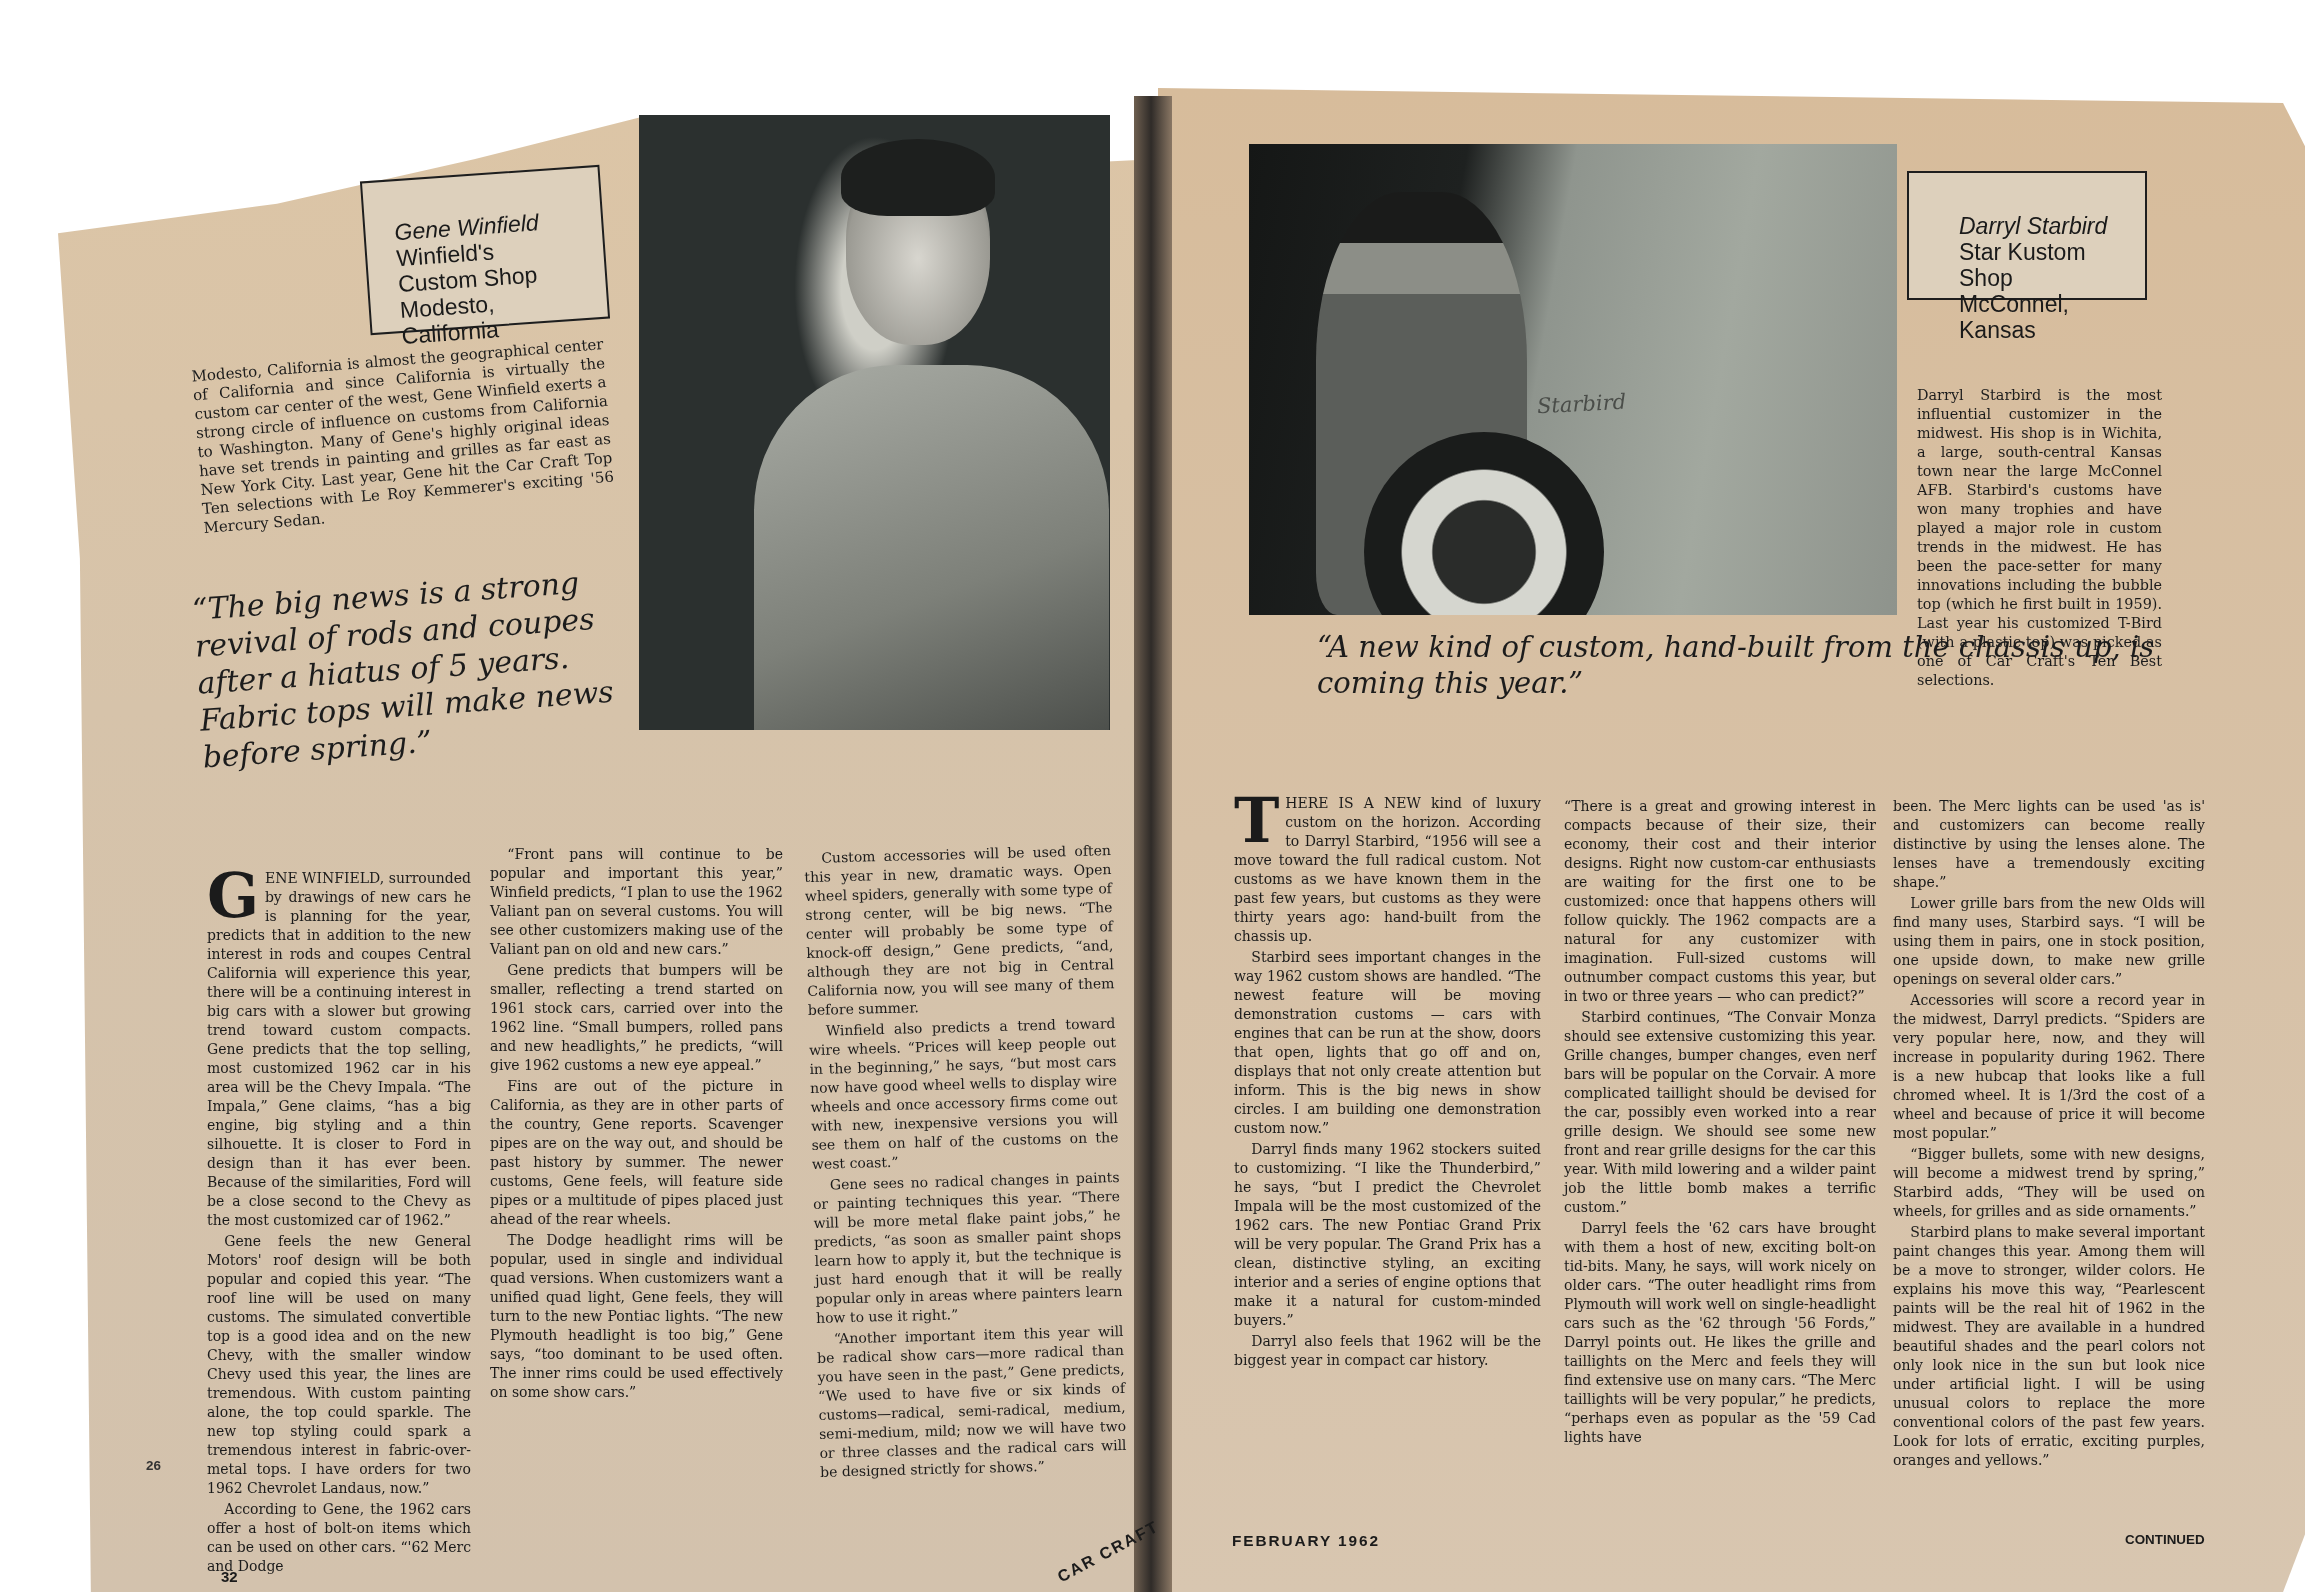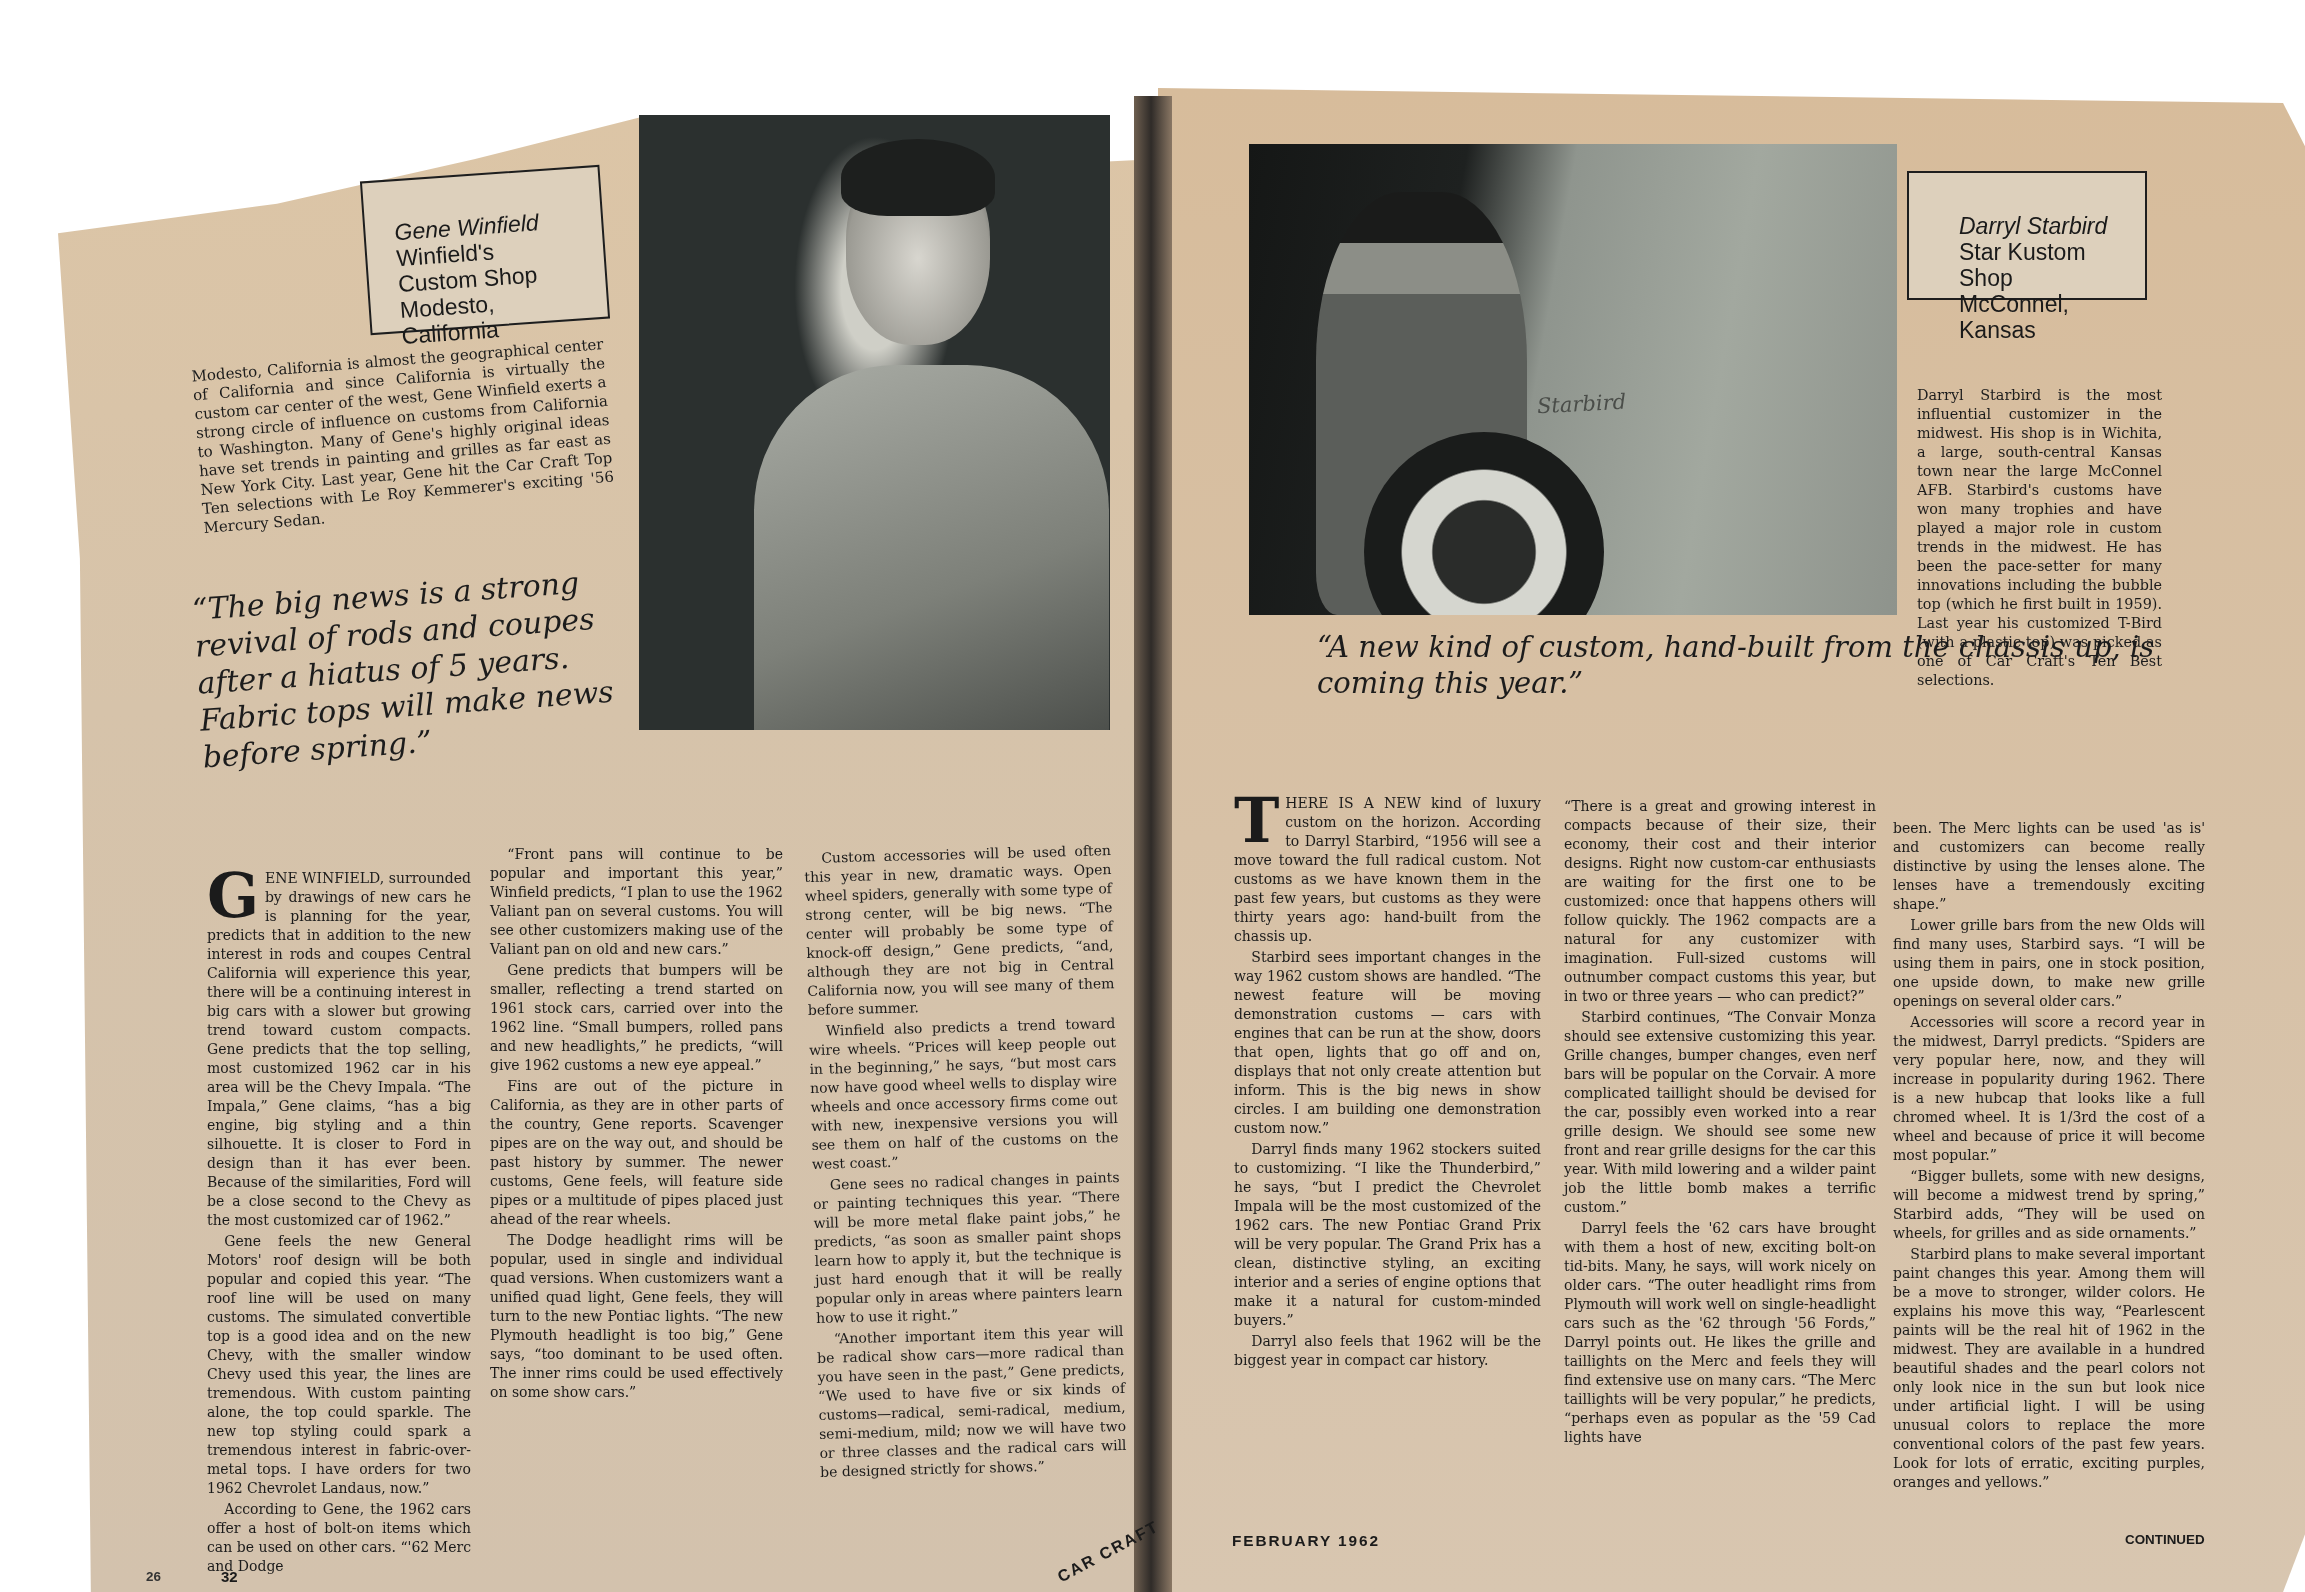--- a/index.html
+++ b/index.html
@@ -122,21 +122,21 @@
   </div>
 
   <div class="col" style="left:812px; top:845px; width:307px; transform:rotate(-1.5deg);">
     <p>Custom accessories will be used often this year in new, dramatic ways. Open wheel spiders, generally with some type of strong center, will be big news. “The center will probably be some type of knock-off design,” Gene predicts, “and, although they are not big in Central California now, you will see many of them before summer.</p>
     <p>Winfield also predicts a trend toward wire wheels. “Prices will keep people out in the beginning,” he says, “but most cars now have good wheel wells to display wire wheels and once accessory firms come out with new, inexpensive versions you will see them on half of the customs on the west coast.”</p>
     <p>Gene sees no radical changes in paints or painting techniques this year. “There will be more metal flake paint jobs,” he predicts, “as soon as smaller paint shops learn how to apply it, but the technique is just hard enough that it will be really popular only in areas where painters learn how to use it right.”</p>
     <p>“Another important item this year will be radical show cars—more radical than you have seen in the past,” Gene predicts, “We used to have five or six kinds of customs—radical, semi-radical, medium, semi-medium, mild; now we will have two or three classes and the radical cars will be designed strictly for shows.”</p>
   </div>
 
   <div class="folio" style="left:221px; top:1568px; font-size:15px;">32</div>
-  <div class="edge-num" style="left:146px; top:1569px;">26</div>
+  <div class="edge-num" style="left:146px; top:1458px;">26</div>
   <div class="folio" style="left:1052px; top:1542px; font-size:16.3px; letter-spacing:1.9px; transform:rotate(-28deg);">CAR CRAFT</div>
 
   <div class="photo photo-right">
     <div class="man"></div>
     <div class="wheel"></div>
     <div class="script">Starbird</div>
   </div>
 
   <div class="label-box" style="left:1907px; top:171px; width:240px; height:129px; padding:40px 27px 0 50px;">
     <div class="name">Darryl Starbird</div>
@@ -154,21 +154,21 @@
     <p>Darryl finds many 1962 stockers suited to customizing. “I like the Thunderbird,” he says, “but I predict the Chevrolet Impala will be the most customized of the 1962 cars. The new Pontiac Grand Prix will be very popular. The Grand Prix has a clean, distinctive styling, an exciting interior and a series of engine options that make it a natural for custom-minded buyers.”</p>
     <p>Darryl also feels that 1962 will be the biggest year in compact car history.</p>
   </div>
 
   <div class="col" style="left:1564px; top:797px; width:312px;">
     <p class="first">“There is a great and growing interest in compacts because of their size, their economy, their cost and their interior designs. Right now custom-car enthusiasts are waiting for the first one to be customized: once that happens others will follow quickly. The 1962 compacts are a natural for any customizer with imagination. Full-sized customs will outnumber compact customs this year, but in two or three years — who can predict?”</p>
     <p>Starbird continues, “The Convair Monza should see extensive customizing this year. Grille changes, bumper changes, even nerf bars will be popular on the Corvair. A more complicated taillight should be devised for the car, possibly even worked into a rear grille design. We should see some new front and rear grille designs for the car this year. With mild lowering and a wilder paint job the little bomb makes a terrific custom.”</p>
     <p>Darryl feels the '62 cars have brought with them a host of new, exciting bolt-on tid-bits. Many, he says, will work nicely on older cars. “The outer headlight rims from Plymouth will work well on single-headlight cars such as the '62 through '56 Fords,” Darryl points out. He likes the grille and taillights on the Merc and feels they will find extensive use on many cars. “The Merc taillights will be very popular,” he predicts, “perhaps even as popular as the '59 Cad lights have</p>
   </div>
 
-  <div class="col" style="left:1893px; top:797px; width:312px;margin-top:22px;">
+  <div class="col" style="left:1893px; top:797px; width:312px;">
     <p class="first">been. The Merc lights can be used 'as is' and customizers can become really distinctive by using the lenses alone. The lenses have a tremendously exciting shape.”</p>
     <p>Lower grille bars from the new Olds will find many uses, Starbird says. “I will be using them in pairs, one in stock position, one upside down, to make new grille openings on several older cars.”</p>
     <p>Accessories will score a record year in the midwest, Darryl predicts. “Spiders are very popular here, now, and they will increase in popularity during 1962. There is a new hubcap that looks like a full chromed wheel. It is 1/3rd the cost of a wheel and because of price it will become most popular.”</p>
     <p>“Bigger bullets, some with new designs, will become a midwest trend by spring,” Starbird adds, “They will be used on wheels, for grilles and as side ornaments.”</p>
     <p>Starbird plans to make several important paint changes this year. Among them will be a move to stronger, wilder colors. He explains his move this way, “Pearlescent paints will be the real hit of 1962 in the midwest. They are available in a hundred beautiful shades and the pearl colors not only look nice in the sun but look nice under artificial light. I will be using unusual colors to replace the more conventional colors of the past few years. Look for lots of erratic, exciting purples, oranges and yellows.”</p>
   </div>
 
   <div class="folio" style="left:1232px; top:1532px; font-size:15.4px; letter-spacing:1.9px;">FEBRUARY 1962</div>
   <div class="folio" style="left:2125px; top:1532px; font-size:13.4px;">CONTINUED</div>
 

